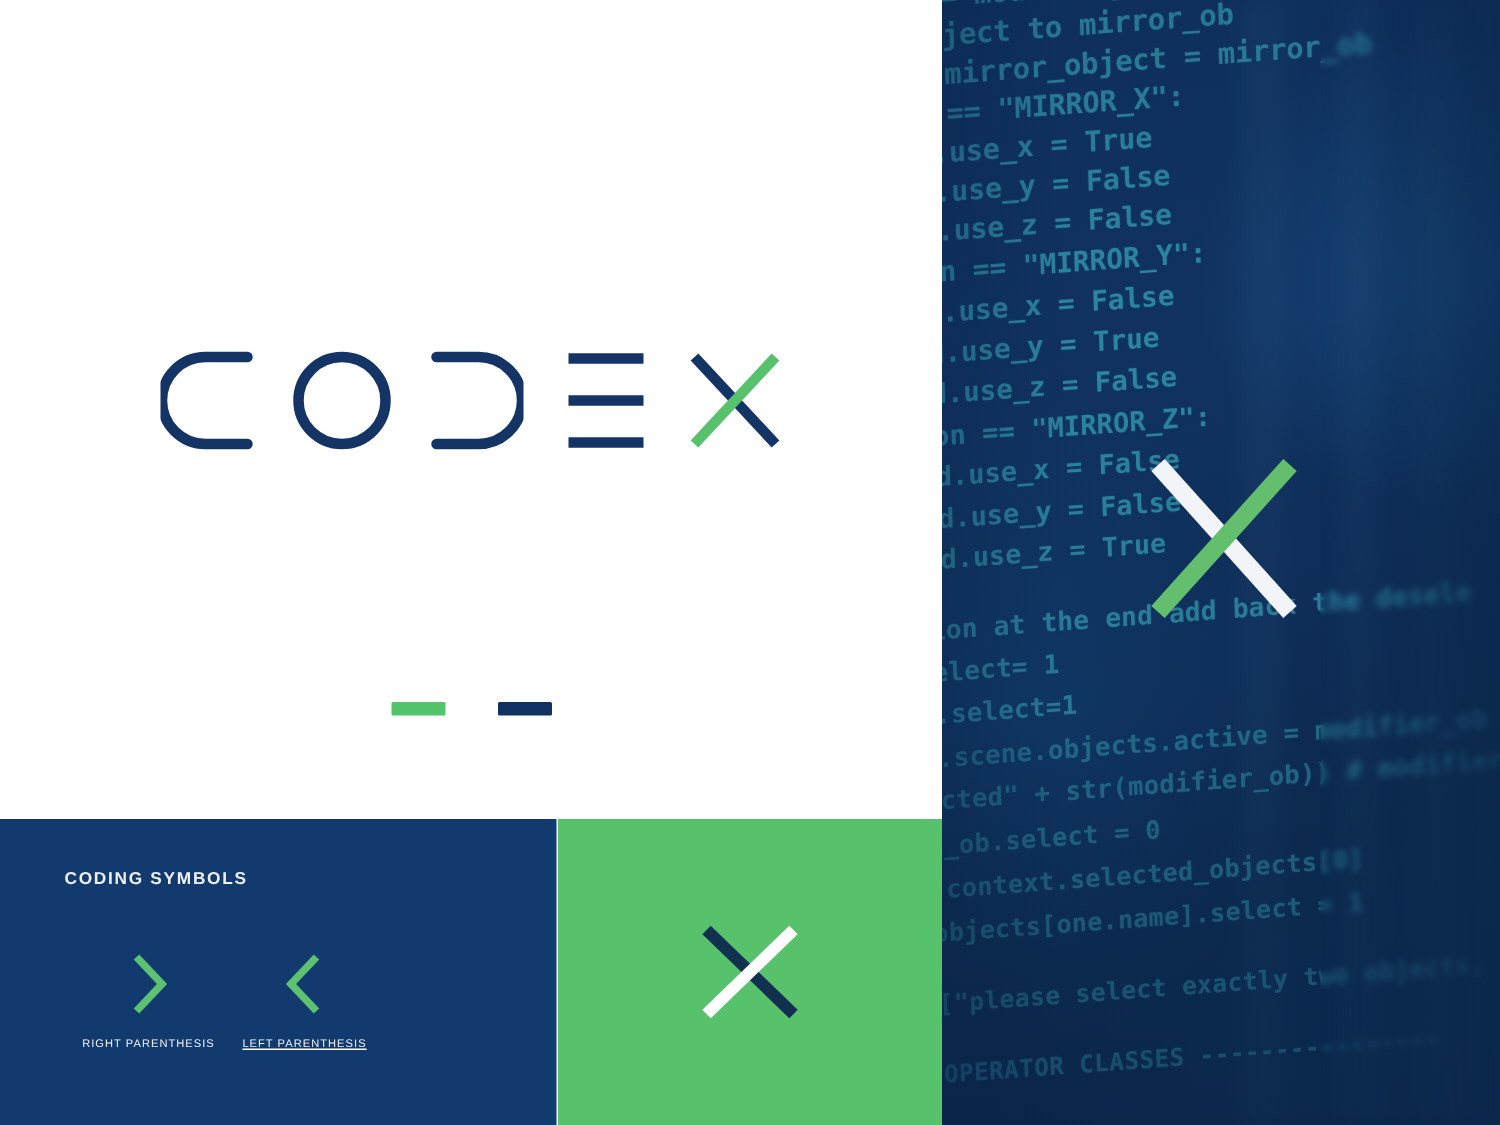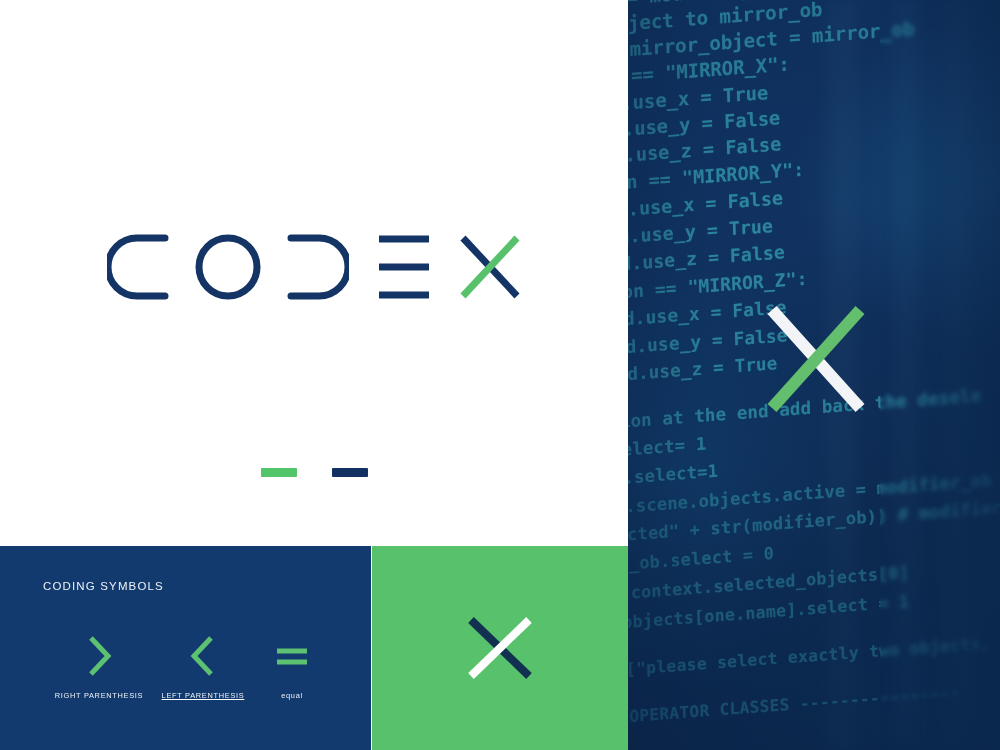--- a/index.html
+++ b/index.html
@@ -50,21 +50,21 @@
     left:0; top:546px;
     width:371px; height:204px;
     background:#123a6e;
     color:#ffffff;
   }
   .symbols-title {
     position:absolute;
     left:43px; top:34px;
     font-size:11.5px;
     letter-spacing:1.15px;
-    font-weight:400;
+    font-weight:700;
     color:#eef2f7;
     white-space:nowrap;
   }
   .symbols-row {
     position:absolute;
     left:43px; top:84px;
     width:290px;
     display:flex;
     align-items:flex-start;
   }
@@ -222,29 +222,20 @@
 
       <div class="symbol-cell c1">
         <div class="symbol-glyph">
           <svg width="28" height="44" viewBox="0 0 28 44">
             <polyline points="22,4 5,22 22,40" fill="none" stroke="#5cc271" stroke-width="5" stroke-linecap="butt" stroke-linejoin="miter"></polyline>
           </svg>
         </div>
         <div class="symbol-label">LEFT PARENTHESIS</div>
       </div>
 
-      <div class="symbol-cell c2">
-        <div class="symbol-glyph">
-          <svg width="36" height="44" viewBox="0 0 36 44">
-            <line x1="3" y1="17" x2="33" y2="17" stroke="#5cc271" stroke-width="5"></line>
-            <line x1="3" y1="28" x2="33" y2="28" stroke="#5cc271" stroke-width="5"></line>
-          </svg>
-        </div>
-        <div class="symbol-label">equal</div>
-      </div>
 
     </div>
   </div>
 
   <div class="green-card">
     <svg width="70" height="64" viewBox="0 0 70 64">
       <line x1="6" y1="4" x2="64" y2="60" stroke="#12304f" stroke-width="8" stroke-linecap="butt"></line>
       <line x1="64" y1="4" x2="6" y2="60" stroke="#ffffff" stroke-width="8" stroke-linecap="butt"></line>
     </svg>
   </div>

